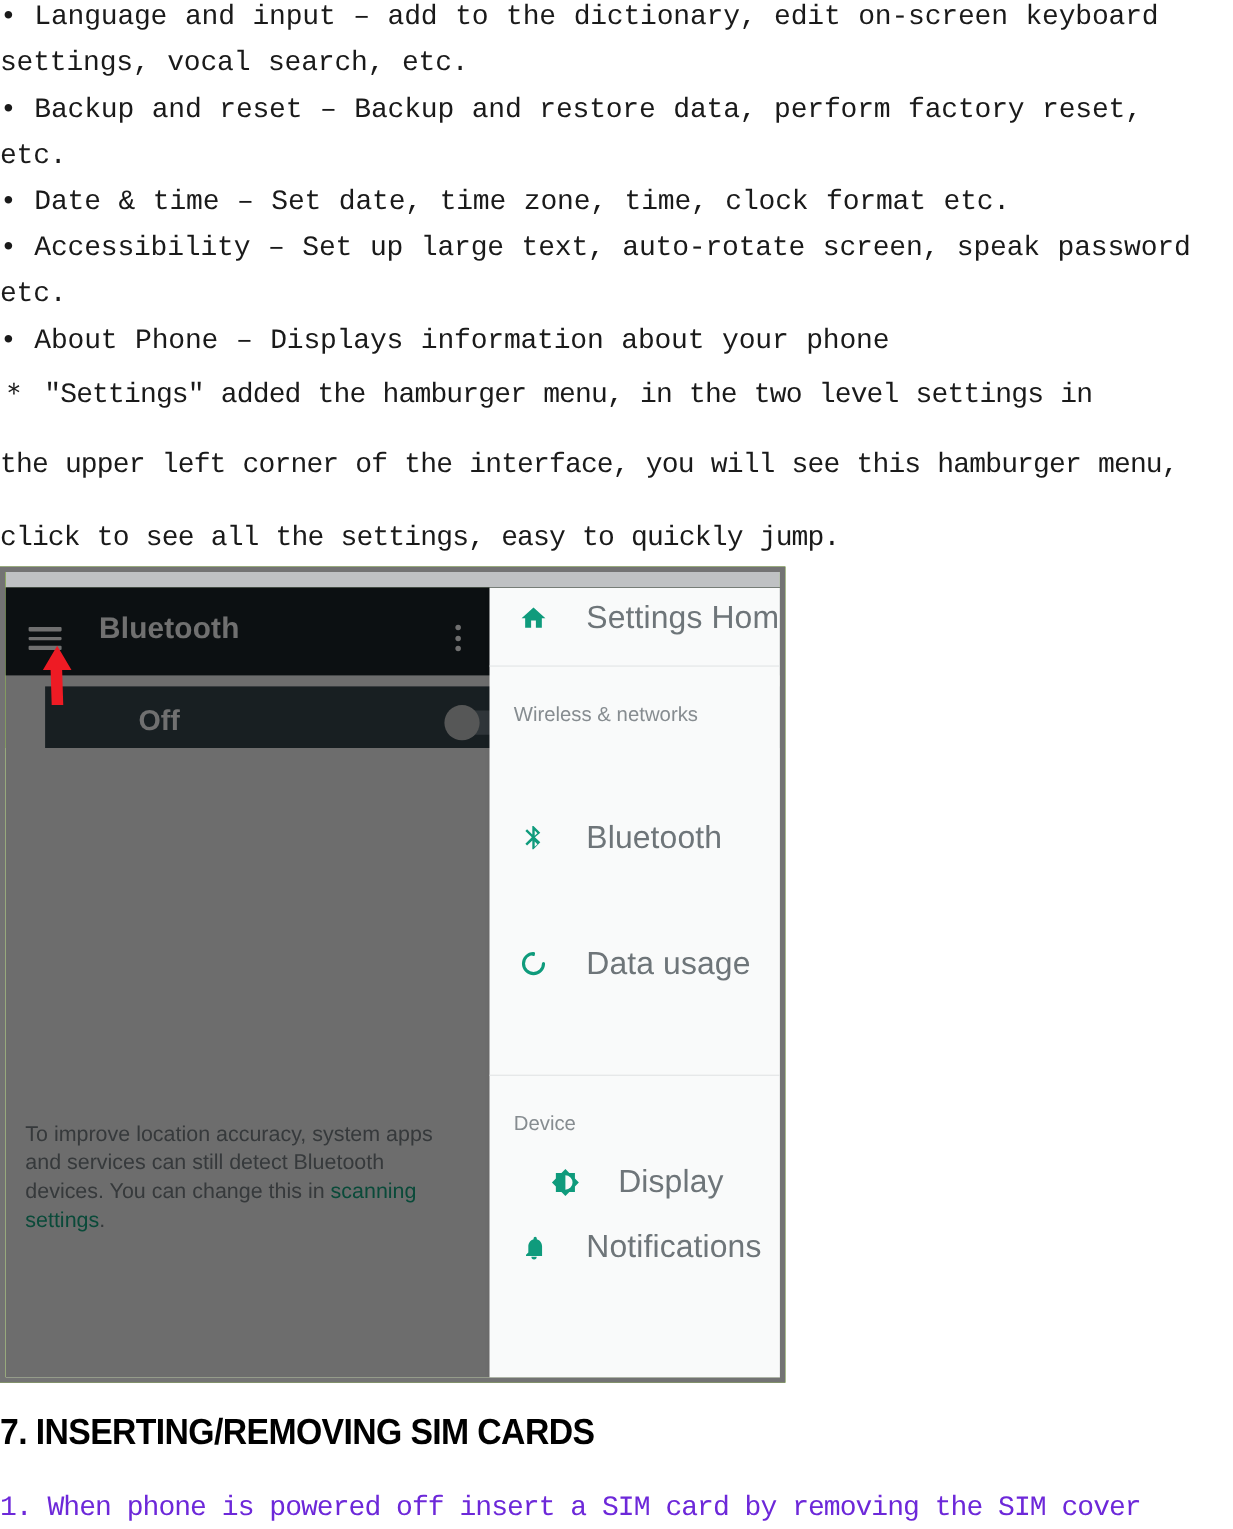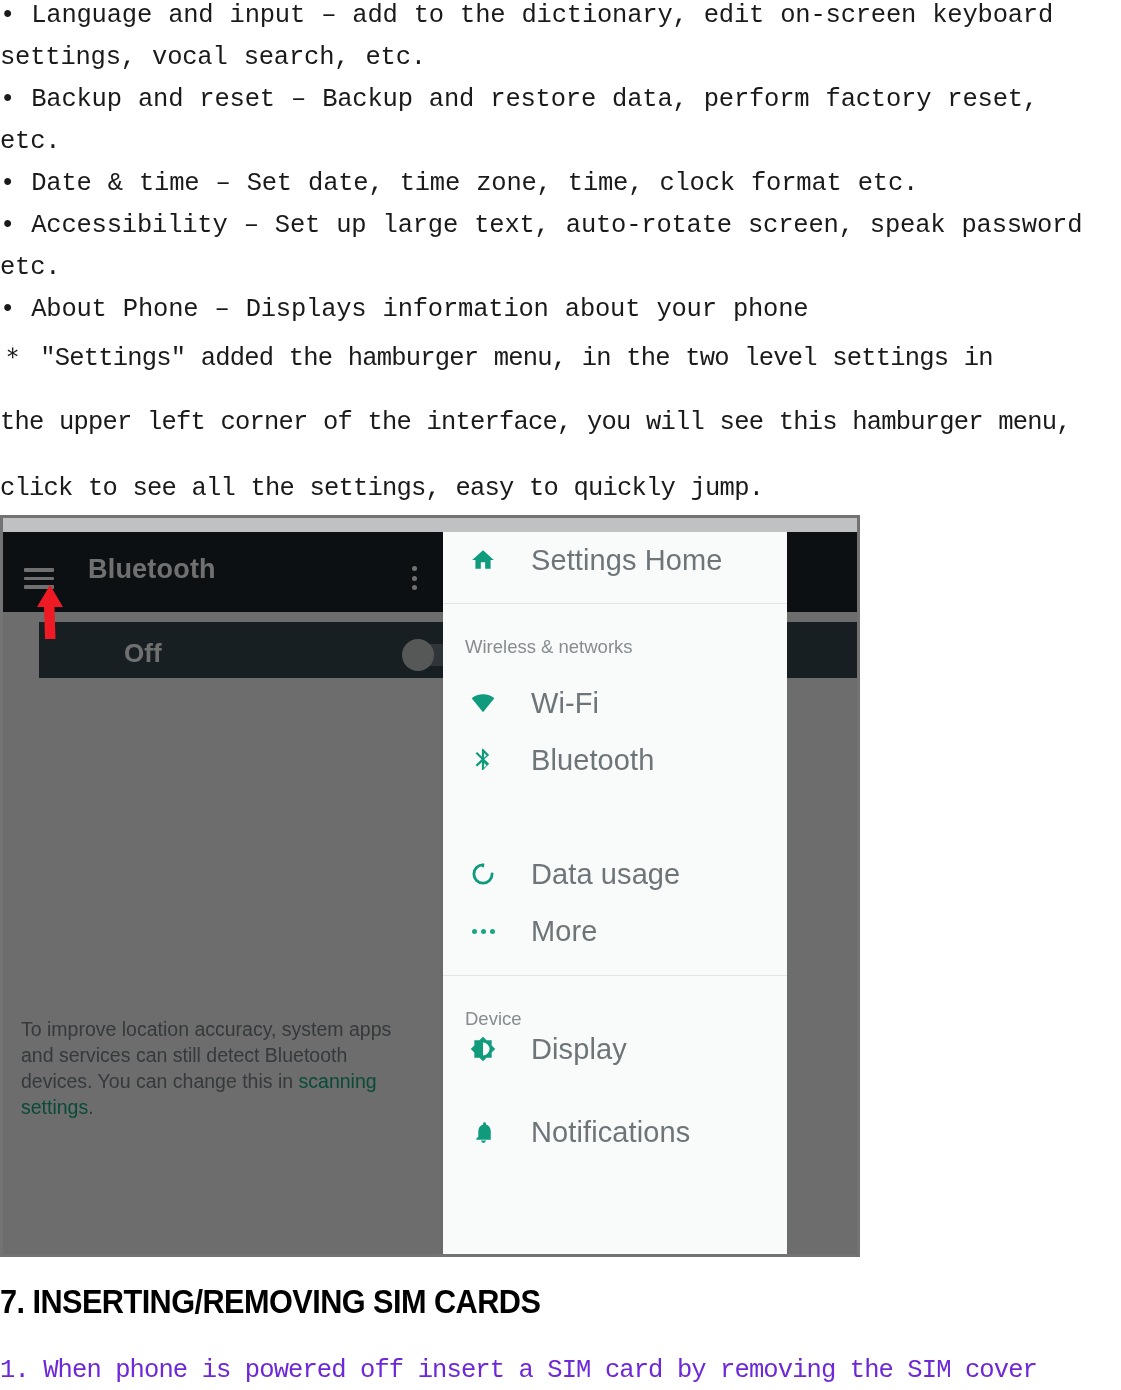--- a/index.html
+++ b/index.html
@@ -32,23 +32,23 @@
     white-space: pre-wrap;
     word-spacing: 1px;
   }
   .para.tight { letter-spacing: -0.8px; }
 
   
   #screenshot {
     position: absolute;
     left: 0;
     top: 515px;
-    width: 860px;
+    width: 714px;
     height: 742px;
-    border: 3px solid #737373;
+    border: 5px solid #737373;
     box-sizing: border-box;
     background: #84cc16;
     overflow: hidden;
   }
   
   .shot-topstrip {
     position: absolute;
     left: 0; top: 0;
     width: 858px; height: 14px;
     background: #bfc1c3;
@@ -327,28 +327,20 @@
           <svg width="26" height="26" viewBox="0 0 24 24">
               <path fill="#0f9b7c" d="M10 20v-6h4v6h5v-8h3L12 3 2 12h3v8z"></path>
             </svg>
         </span>
         <span class="lbl">Settings Home</span>
       </div>
       <div class="drawer-sep" style="top:71px;"></div>
 
       <div class="drawer-group" style="top:104px;text-align:right;">Wireless &amp; networks</div>
 
-      <div class="drawer-item" style="top:143px;">
-        <span class="ic">
-          <svg width="26" height="26" viewBox="0 0 24 24">
-              <path fill="#0f9b7c" d="M1.5 7.5 12 20.5 22.5 7.5C19.6 5.3 16 4 12 4S4.4 5.3 1.5 7.5z"></path>
-            </svg>
-        </span>
-        <span class="lbl">Wi-Fi</span>
-      </div>
 
       <div class="drawer-item" style="top:200px;">
         <span class="ic">
           <svg width="26" height="26" viewBox="0 0 24 24">
               <path fill="#0f9b7c" d="M17.7 7.4 12 1.7h-1v7.2L6.6 4.5 5.2 5.9l5.4 5.4-5.4 5.4 1.4 1.4L11 14v7.2h1l5.7-5.7-4.5-4.2zM13 5.5l2.3 2.3L13 10zm0 9.2 2.3 2.3L13 19.2z"></path>
             </svg>
         </span>
         <span class="lbl">Bluetooth</span>
       </div>
 
@@ -356,36 +348,26 @@
       <div class="drawer-item" style="top:314px;">
         <span class="ic">
           <svg width="26" height="26" viewBox="0 0 24 24">
             <path fill="none" stroke="#0f9b7c" stroke-width="2.6" stroke-linecap="round" d="M12 3.6a8.4 8.4 0 1 0 8.4 8.4"></path>
             <path fill="#0f9b7c" d="M12.9 2.6h-1.8v3.1h1.8z"></path>
           </svg>
         </span>
         <span class="lbl">Data usage</span>
       </div>
 
-      <div class="drawer-item" style="top:371px;">
-        <span class="ic">
-          <span class="dots3">
-              <span></span>
-              <span></span>
-              <span></span>
-            </span>
-        </span>
-        <span class="lbl">More</span>
-      </div>
 
       <div class="drawer-sep" style="top:443px;"></div>
 
       <div class="drawer-group" style="top:476px;">Device</div>
 
-      <div class="drawer-item" style="top:489px;">
+      <div class="drawer-item" style="top:513px;padding-left:29px;">
         <span class="ic">
           <svg width="26" height="26" viewBox="0 0 24 24">
               <path fill="#0f9b7c" d="M20 8.7V4h-4.7L12 .7 8.7 4H4v4.7L.7 12 4 15.3V20h4.7L12 23.3 15.3 20H20v-4.7L23.3 12zM12 18V6a6 6 0 0 1 0 12z"></path>
             </svg>
         </span>
         <span class="lbl">Display</span>
       </div>
 
       <div class="drawer-item" style="top:572px;">
         <span class="ic">

